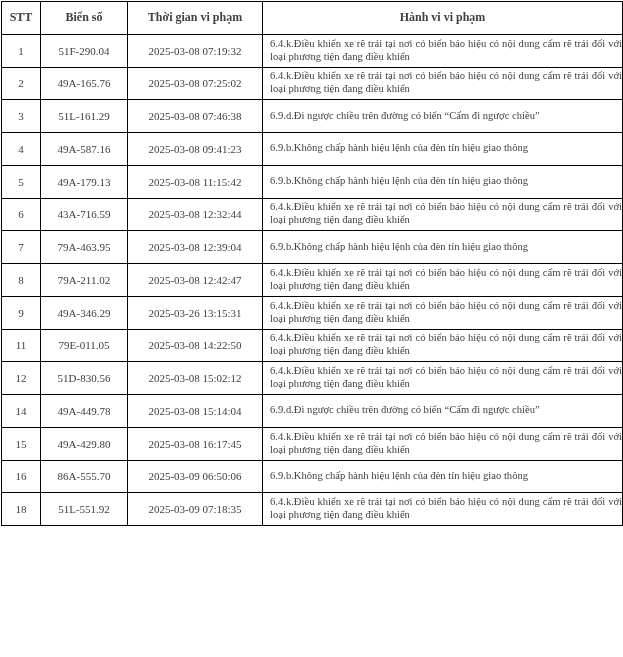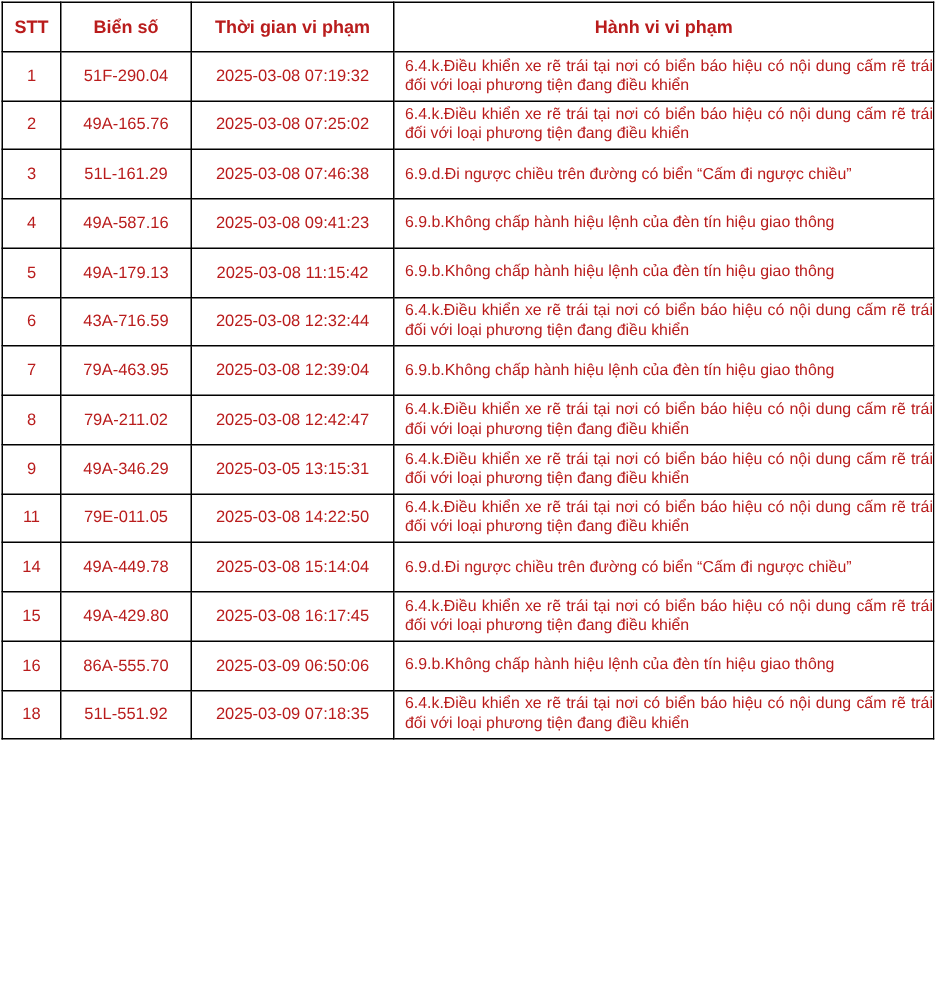--- a/index.html
+++ b/index.html
@@ -8,22 +8,22 @@
     background: #ffffff;
     width: 623px;
     height: 657px;
     overflow: hidden;
   }
   table.violations {
     border-collapse: collapse;
     table-layout: fixed;
     width: 621px;
     margin: 1px;
-    font-family: Liberation Sans, sans-serif;
-    color: #b91c1c;
+    font-family: Liberation Serif, serif;
+    color: #404040;
     background: #ffffff;
   }
   .violations th, .violations td {
     border: 1px solid #000000;
     overflow: hidden;
     vertical-align: middle;
     box-sizing: border-box;
   }
   .violations tr { height: 32.75px; }
   .violations th {
@@ -105,27 +105,33 @@
       </tr>
       <tr>
         <td class="col-stt">8</td>
         <td class="col-plate">79A-211.02</td>
         <td class="col-time">2025-03-08 12:42:47</td>
         <td class="col-violation">6.4.k.Điều khiển xe rẽ trái tại nơi có biển báo hiệu có nội dung cấm rẽ trái đối với loại phương tiện đang điều khiển</td>
       </tr>
       <tr>
         <td class="col-stt">9</td>
         <td class="col-plate">49A-346.29</td>
-        <td class="col-time">2025-03-05 13:15:31</td>
+        <td class="col-time">2025-03-26 13:15:31</td>
         <td class="col-violation">6.4.k.Điều khiển xe rẽ trái tại nơi có biển báo hiệu có nội dung cấm rẽ trái đối với loại phương tiện đang điều khiển</td>
       </tr>
       <tr>
         <td class="col-stt">11</td>
         <td class="col-plate">79E-011.05</td>
         <td class="col-time">2025-03-08 14:22:50</td>
+        <td class="col-violation">6.4.k.Điều khiển xe rẽ trái tại nơi có biển báo hiệu có nội dung cấm rẽ trái đối với loại phương tiện đang điều khiển</td>
+      </tr>
+      <tr>
+        <td class="col-stt">12</td>
+        <td class="col-plate">51D-830.56</td>
+        <td class="col-time">2025-03-08 15:02:12</td>
         <td class="col-violation">6.4.k.Điều khiển xe rẽ trái tại nơi có biển báo hiệu có nội dung cấm rẽ trái đối với loại phương tiện đang điều khiển</td>
       </tr>
       <tr>
         <td class="col-stt">14</td>
         <td class="col-plate">49A-449.78</td>
         <td class="col-time">2025-03-08 15:14:04</td>
         <td class="col-violation">6.9.d.Đi ngược chiều trên đường có biển “Cấm đi ngược chiều”</td>
       </tr>
       <tr>
         <td class="col-stt">15</td>

